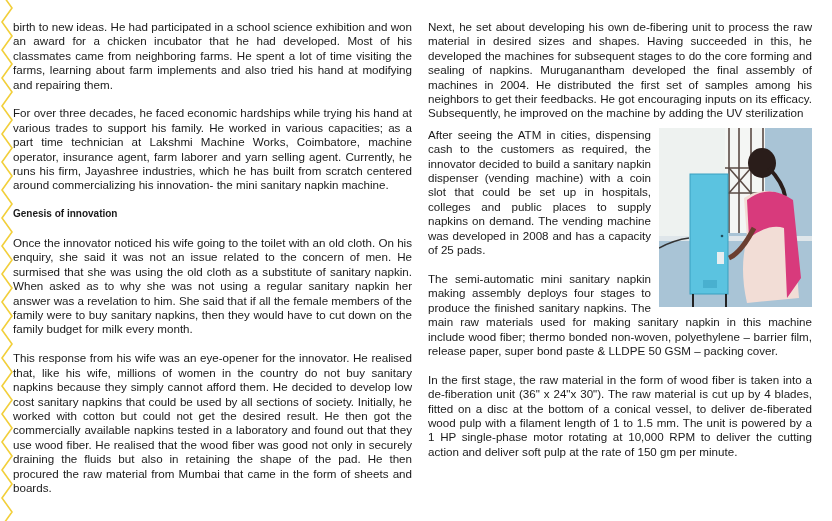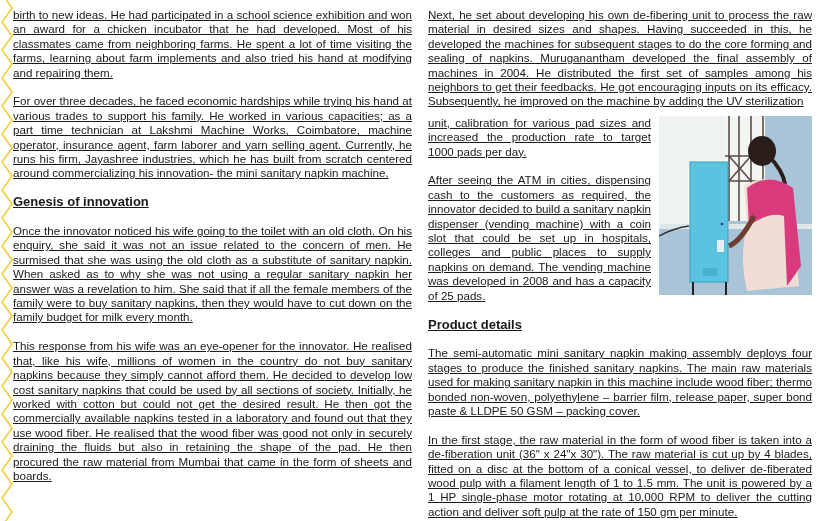--- a/index.html
+++ b/index.html
@@ -1,23 +1,23 @@
 <!DOCTYPE html>
 <html><head>
 <meta charset="utf-8">
 <style>
   html, body { margin: 0; padding: 0; background: #ffffff; }
   body { width: 832px; height: 521px; position: relative; overflow: hidden;
          font-family: "Liberation Sans", sans-serif; color: #1a1a1a; }
   .zigzag { position: absolute; left: 0; top: 0; width: 14px; height: 521px; }
-  .col { position: absolute; top: 8px; font-size: 11.6px; line-height: 14.4px; text-align: justify; text-decoration: underline; }
+  .col { position: absolute; top: 20px; font-size: 11.6px; line-height: 14.4px; text-align: justify; }
   .col-left { left: 13px; width: 399px; }
   .col-right { left: 428px; width: 384px; }
   .col p { margin: 0 0 14.4px 0; }
-  .col h3 { margin: 0 0 14.4px 0; font-size: 13px; font-weight: bold; line-height: 14.4px; }
+  .col h3 { margin: 0 0 14.4px 0; font-size: 10px; font-weight: bold; line-height: 14.4px; }
   .photo { float: right; width: 153px; height: 179px; margin: 0 0 0 8px; position: relative; overflow: hidden; background: #9fb9c9; }
   .photo svg { display: block; }
   .wrap-block { overflow: visible; }
 </style>
 </head>
 <body>
 
 <svg class="zigzag" viewBox="0 0 14 521" preserveAspectRatio="none">
   <polyline id="zz" fill="none" stroke-width="1.6" points="2,-6 12,8 2,22 12,36 2,50 12,64 2,78 12,92 2,106 12,120 2,134 12,148 2,162 12,176 2,190 12,204 2,218 12,232 2,246 12,260 2,274 12,288 2,302 12,316 2,330 12,344 2,358 12,372 2,386 12,400 2,414 12,428 2,442 12,456 2,470 12,484 2,498 12,512 2,526" stroke="#f2cf3a"></polyline>
 </svg>
@@ -58,19 +58,17 @@
         <rect x="44" y="152" width="14" height="8" fill="#49b0cf"></rect>
         <line x1="34" y1="166" x2="34" y2="179" stroke="#222" stroke-width="2"></line>
         <line x1="67" y1="166" x2="67" y2="179" stroke="#222" stroke-width="2"></line>
         <ellipse cx="103" cy="35" rx="14" ry="15" fill="#2a1d1a"></ellipse>
         <path d="M110 40 Q124 55 126 68" stroke="#2a1d1a" stroke-width="4" fill="none"></path>
         <path d="M85 70 Q108 55 132 72 L140 170 L88 175 Q80 140 88 110 Z" fill="#f2ddd6"></path>
         <path d="M88 72 Q110 55 134 72 L142 150 L128 170 L125 100 Q110 95 90 110 Z" fill="#d83a7c"></path>
         <path d="M95 100 Q82 125 70 130" stroke="#6b3e30" stroke-width="5" fill="none"></path>
       </svg>
     </div>
-    <p>unit, calibration for various pad sizes and increased the production rate to target 1000 pads per day.</p>
     <p>After seeing the ATM in cities, dispensing cash to the customers as required, the innovator decided to build a sanitary napkin dispenser (vending machine) with a coin slot that could be set up in hospitals, colleges and public places to supply napkins on demand. The vending machine was developed in 2008 and has a capacity of 25 pads.</p>
   </div>
-  <h3 style="clear:both">Product details</h3>
   <p>The semi-automatic mini sanitary napkin making assembly deploys four stages to produce the finished sanitary napkins.  The main raw materials used for making sanitary napkin in this machine include wood fiber; thermo bonded non-woven, polyethylene – barrier film, release paper, super bond paste &amp; LLDPE 50 GSM – packing cover.</p>
   <p>In the first stage, the raw material in the form of wood fiber is taken into a de-fiberation unit (36" x 24"x 30"). The raw material is cut up by 4 blades, fitted on a disc at the bottom of a conical vessel, to deliver de-fiberated wood pulp with a filament length of 1 to 1.5 mm. The unit is powered by a 1 HP single-phase motor rotating at 10,000 RPM to deliver the cutting action and deliver soft pulp at the rate of 150 gm per minute.</p>
 </div>
 
 </body></html>

